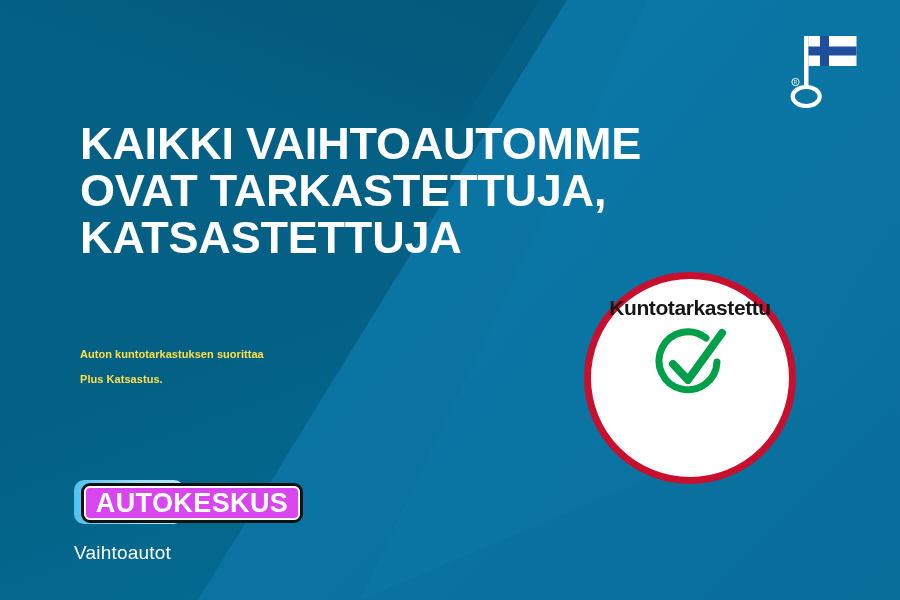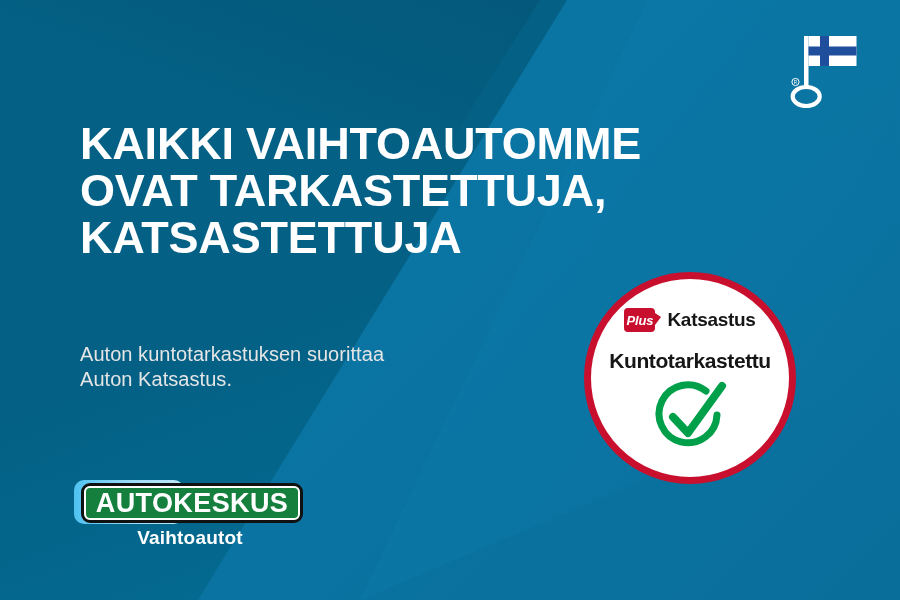--- a/index.html
+++ b/index.html
@@ -71,24 +71,24 @@
   }
 
   
   #subhead {
     position: absolute;
     left: 80px;
     top: 342px;
     width: 420px;
   }
   #subhead .sub-line {
-    color: #e5e5e5;
-    font-size: 20px;
+    color: #fde047;
+    font-size: 11px;
     line-height: 25px;
-    font-weight: 400;
+    font-weight: 700;
     letter-spacing: 0.05px;
   }
 
   
   #brand {
     position: absolute;
     left: 74px;
     top: 478px;
     width: 240px;
   }
@@ -106,21 +106,21 @@
     border-radius: 10px;
     background: linear-gradient(90deg, #4fc3f1 0%, #9fdcf6 55%, #bfe6f8 100%);
   }
   .plate {
     position: absolute;
     left: 7px;
     top: 5px;
     width: 222px;
     height: 40px;
     border-radius: 9px;
-    background: #15803d;
+    background: #d946ef;
     border: 3px solid #111111;
     box-sizing: border-box;
     display: flex;
     align-items: center;
     justify-content: center;
   }
   .plate-inner {
     width: 100%;
     height: 100%;
     border: 2px solid #ffffff;
@@ -131,26 +131,25 @@
     justify-content: center;
   }
   .plate-text {
     color: #ffffff;
     font-size: 27px;
     font-weight: 700;
     letter-spacing: 0.4px;
     line-height: 1;
   }
   .brand-sub {
-    margin-top: 1px;
-    text-align: center;
+    margin-top: 16px;
     width: 232px;
     color: #ffffff;
     font-size: 19px;
-    font-weight: 700;
+    font-weight: 400;
     letter-spacing: 0.2px;
   }
 
   
   #badge {
     position: absolute;
     left: 584px;
     top: 272px;
     width: 212px;
     height: 212px;
@@ -259,44 +258,36 @@
   </div>
 
   <div id="headline" class="nosel">
     <div class="hl-line">KAIKKI VAIHTOAUTOMME</div>
     <div class="hl-line">OVAT TARKASTETTUJA,</div>
     <div class="hl-line">KATSASTETTUJA</div>
   </div>
 
   <div id="subhead" class="nosel">
     <div class="sub-line">Auton kuntotarkastuksen suorittaa</div>
-    <div class="sub-line">Auton Katsastus.</div>
+    <div class="sub-line">Plus Katsastus.</div>
   </div>
 
   <div id="brand">
     <div class="plate-wrap">
       <div class="plate-accent"></div>
       <div class="plate">
         <div class="plate-inner">
           <span class="plate-text">AUTOKESKUS</span>
         </div>
       </div>
     </div>
     <div class="brand-sub">Vaihtoautot</div>
   </div>
 
   <div id="badge">
-    <div class="badge-brandrow">
-      <span class="plus-mark">
-        <span class="plus-box"></span>
-        <span class="plus-flag"></span>
-        <span class="plus-text">Plus</span>
-      </span>
-      <span class="katsastus-text">Katsastus</span>
-    </div>
     <div class="badge-title">Kuntotarkastettu</div>
     <div class="badge-check">
       <svg viewBox="0 0 82 78" width="82" height="78" aria-hidden="true">
 
         <path d="M 57 12
                  A 29 29 0 1 0 68 36" fill="none" stroke="#00a04a" stroke-width="7" stroke-linecap="round"></path>
 
         <path d="M 24 38 L 39 54 L 73 7" fill="none" stroke="#00a04a" stroke-width="8" stroke-linecap="round" stroke-linejoin="round"></path>
       </svg>
     </div>

